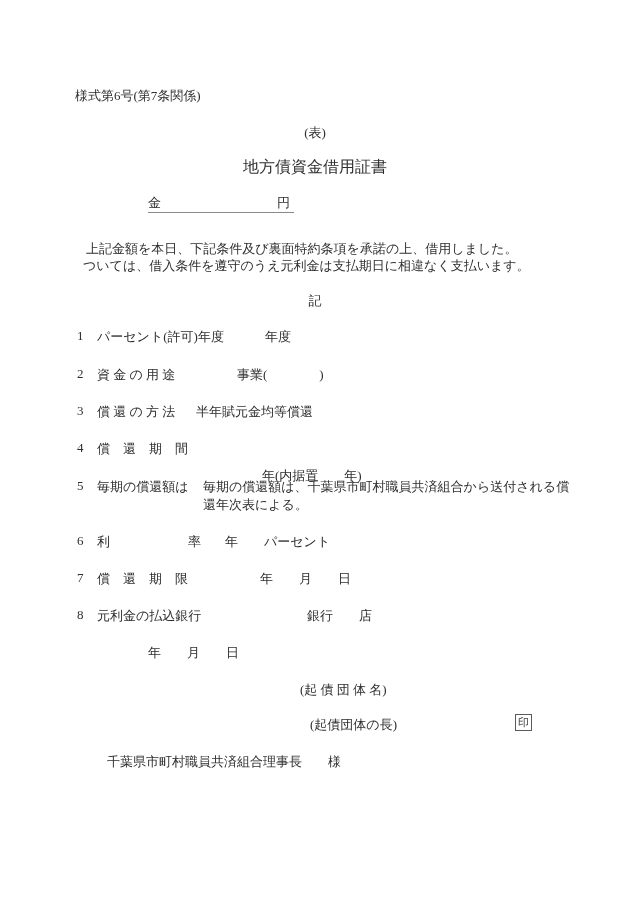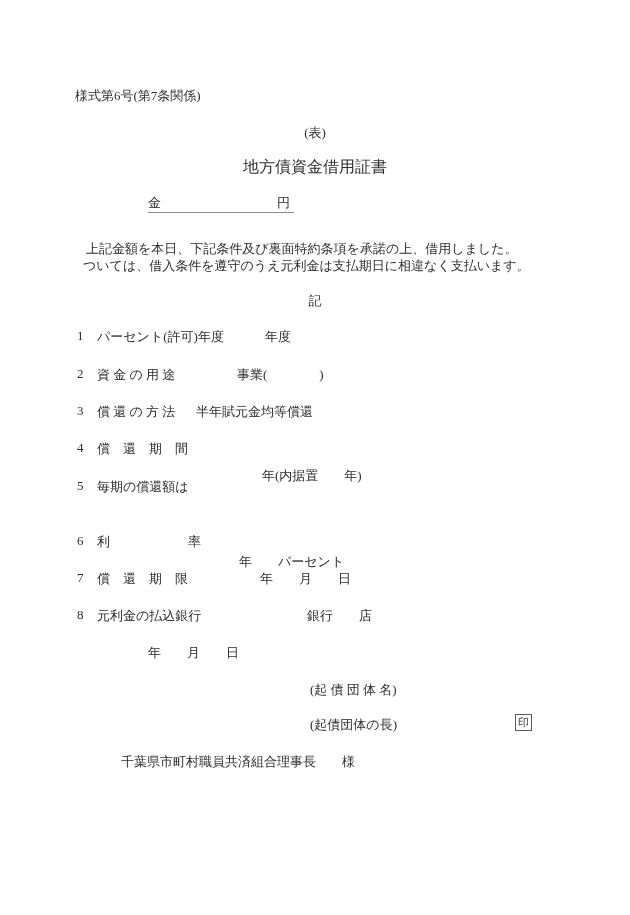--- a/index.html
+++ b/index.html
@@ -19,21 +19,21 @@
     position:absolute;left:148px;top:194px;width:146px;height:18px;
     border-bottom:1px solid #8a8a8a;font-size:13px;
   }
   .amount-line .yen{position:absolute;left:129px;top:0;}
   
   .item{position:absolute;left:0;width:630px;height:17px;font-size:13px;}
   .item .no{position:absolute;left:77px;white-space:pre-wrap;}
   .item .label{position:absolute;left:97px;white-space:pre-wrap;}
   .item .value{position:absolute;white-space:pre-wrap;}
   .v1{left:265px;text-align:right;} .v2{left:237px;} .v3{left:196px;} .v4{left:262px;margin-top:27px;}
-  .v5{left:203px;width:377px;} .v6{left:239px;margin-top:20px;} .v7{left:260px;} .v8{left:283px;margin-left:24px;}
+  .v5{left:203px;width:377px;} .v6{left:225px;} .v7{left:260px;} .v8{left:283px;margin-left:24px;}
   .row5{height:40px;}
   
   .seal{
     position:absolute;left:515px;top:714px;
     border:1px solid #5a5a5a;
     font-size:11px;line-height:13px;
     padding:1px 2px;
     color:#3a3a3a;
   }
 </style>
@@ -78,20 +78,21 @@
 
 <div class="item" style="top:440px;">
   <span class="no">4</span>
   <span class="label">償　還　期　間</span>
   <span class="value v4">年(内据置　　年)</span>
 </div>
 
 <div class="item row5" style="top:478px;">
   <span class="no">5</span>
   <span class="label">毎期の償還額は</span>
+  <span class="value v5">毎期の償還額は、千葉県市町村職員共済組合から送付される償還年次表による。</span>
 </div>
 
 <div class="item" style="top:533px;">
   <span class="no">6</span>
   <span class="label">利　　　　　　率</span>
   <span class="value v6">年　　パーセント</span>
 </div>
 
 <div class="item" style="top:570px;">
   <span class="no">7</span>
@@ -100,19 +101,19 @@
 </div>
 
 <div class="item" style="top:607px;">
   <span class="no">8</span>
   <span class="label">元利金の払込銀行</span>
   <span class="value v8">銀行　　店</span>
 </div>
 
 <div class="abs" style="left:148px;top:644px;">年　　月　　日</div>
 
-<div class="abs" style="left:310px;top:681px;">(起 債 団 体 名)</div>
+<div class="abs" style="left:300px;top:681px;">(起 債 団 体 名)</div>
 
 <div class="abs" style="left:310px;top:716px;">(起債団体の長)</div>
 
 <span class="seal">印</span>
 
-<div class="abs" style="left:121px;top:753px;">千葉県市町村職員共済組合理事長　　様</div>
+<div class="abs" style="left:107px;top:753px;">千葉県市町村職員共済組合理事長　　様</div>
 
 </body></html>

